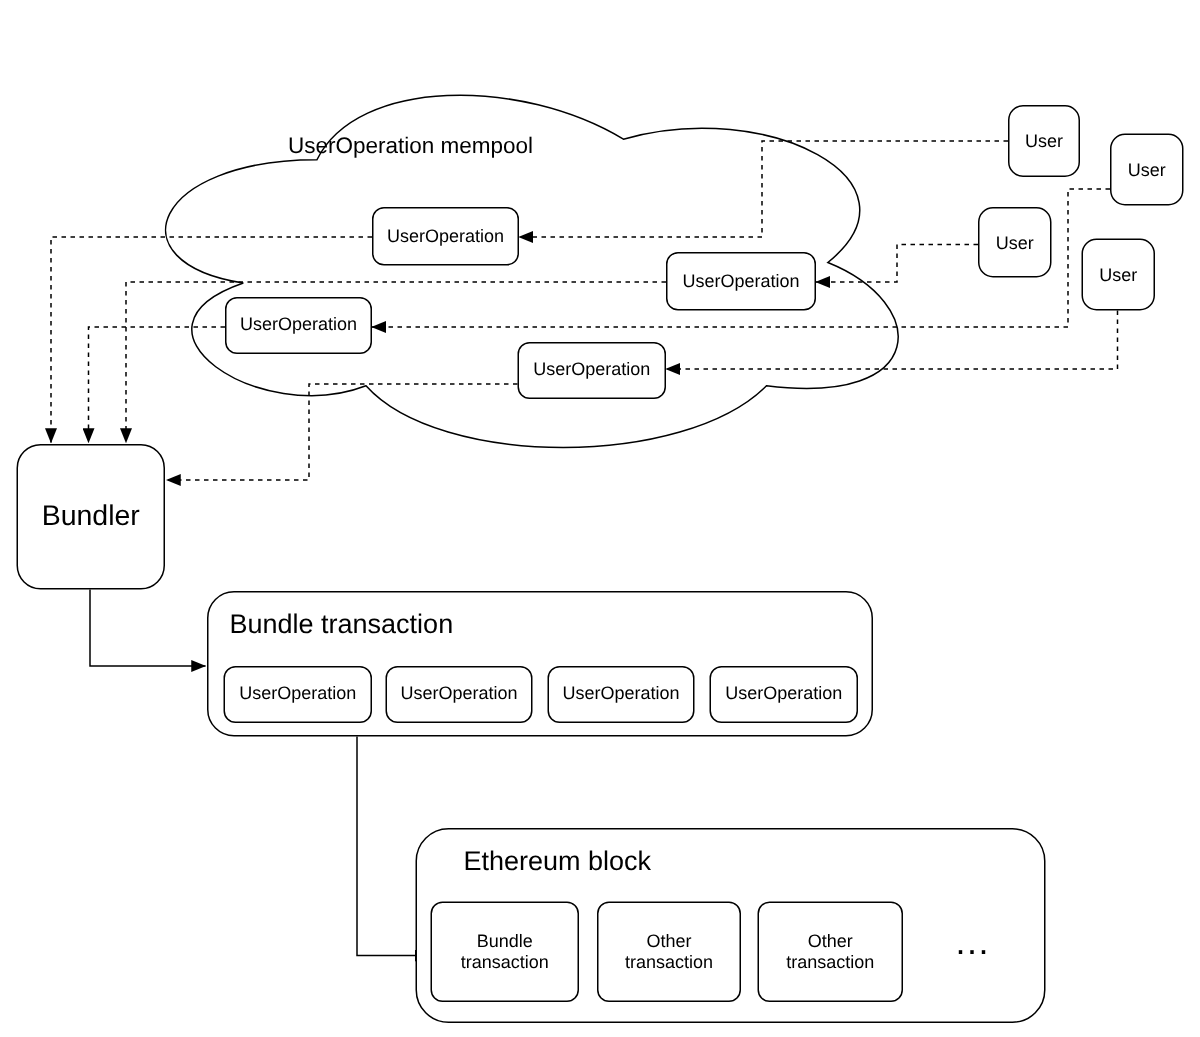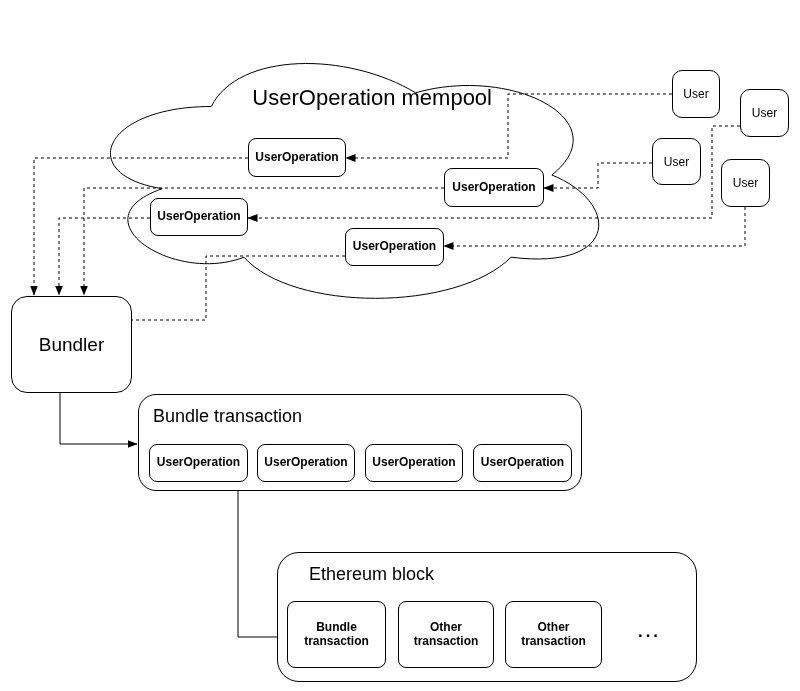--- a/index.html
+++ b/index.html
@@ -11,42 +11,42 @@
   .node {
     position: absolute;
     background: #ffffff;
     border: 1px solid #000000;
     display: flex;
     align-items: center;
     justify-content: center;
     text-align: center;
     z-index: 2;
   }
-  .small-box { border-radius: 8px; font-size: 12px; line-height: 1.15; font-weight: bold; }
+  .small-box { border-radius: 8px; font-size: 12px; line-height: 1.15; }
   .user-box  { border-radius: 10px; font-size: 12px; text-align: right; }
   .bundler-box { border-radius: 16px; font-size: 19px; }
   .container-box {
     position: absolute;
     background: #ffffff;
     border: 1px solid #000000;
     border-radius: 18px;
     z-index: 2;
   }
   .container-title {
     position: absolute;
     font-size: 18px;
     line-height: 24px;
     white-space: nowrap;
     z-index: 3;
   }
   .floating-title {
     position: absolute;
-    font-size: 22px;
+    font-size: 15px;
     line-height: 22px;
-    text-align: right;
+    text-align: left;
     white-space: nowrap;
     z-index: 2;
   }
   .inner-node { z-index: 3; }
   .ellipsis-label {
     position: absolute;
     font-size: 24px;
     letter-spacing: 1px;
     z-index: 3;
     font-weight: 400;
@@ -90,21 +90,21 @@
 <div class="node small-box" style="left:248px; top:138px; width:98px; height:39px;">UserOperation</div>
 <div class="node small-box" style="left:444px; top:168px; width:100px; height:39px;">UserOperation</div>
 <div class="node small-box" style="left:150px; top:198px; width:98px; height:38px;">UserOperation</div>
 <div class="node small-box" style="left:345px; top:228px; width:99px; height:38px;">UserOperation</div>
 
 <div class="node user-box" style="left:672px; top:70px; width:48px; height:48px;">User</div>
 <div class="node user-box" style="left:740px; top:89px; width:49px; height:48px;">User</div>
 <div class="node user-box" style="left:652px; top:138px; width:49px; height:47px;">User</div>
 <div class="node user-box" style="left:721px; top:159px; width:49px; height:48px;">User</div>
 
-<div class="node bundler-box" style="left:11px; top:296px; width:121px; height:97px;">Bundler</div>
+<div class="node bundler-box" style="left:11px; top:296px; width:99px; height:97px;">Bundler</div>
 
 <div class="container-box" style="left:138px; top:394px; width:444px; height:97px;"></div>
 <div class="container-title" style="left:153px; top:404px;">Bundle transaction</div>
 <div class="node small-box inner-node" style="left:149px; top:444px; width:99px; height:38px;">UserOperation</div>
 <div class="node small-box inner-node" style="left:257px; top:444px; width:98px; height:38px;">UserOperation</div>
 <div class="node small-box inner-node" style="left:365px; top:444px; width:98px; height:38px;">UserOperation</div>
 <div class="node small-box inner-node" style="left:473px; top:444px; width:99px; height:38px;">UserOperation</div>
 
 <div class="container-box" style="left:277px; top:552px; width:420px; height:130px; border-radius:22px;"></div>
 <div class="container-title" style="left:309px; top:562px;">Ethereum block</div>

